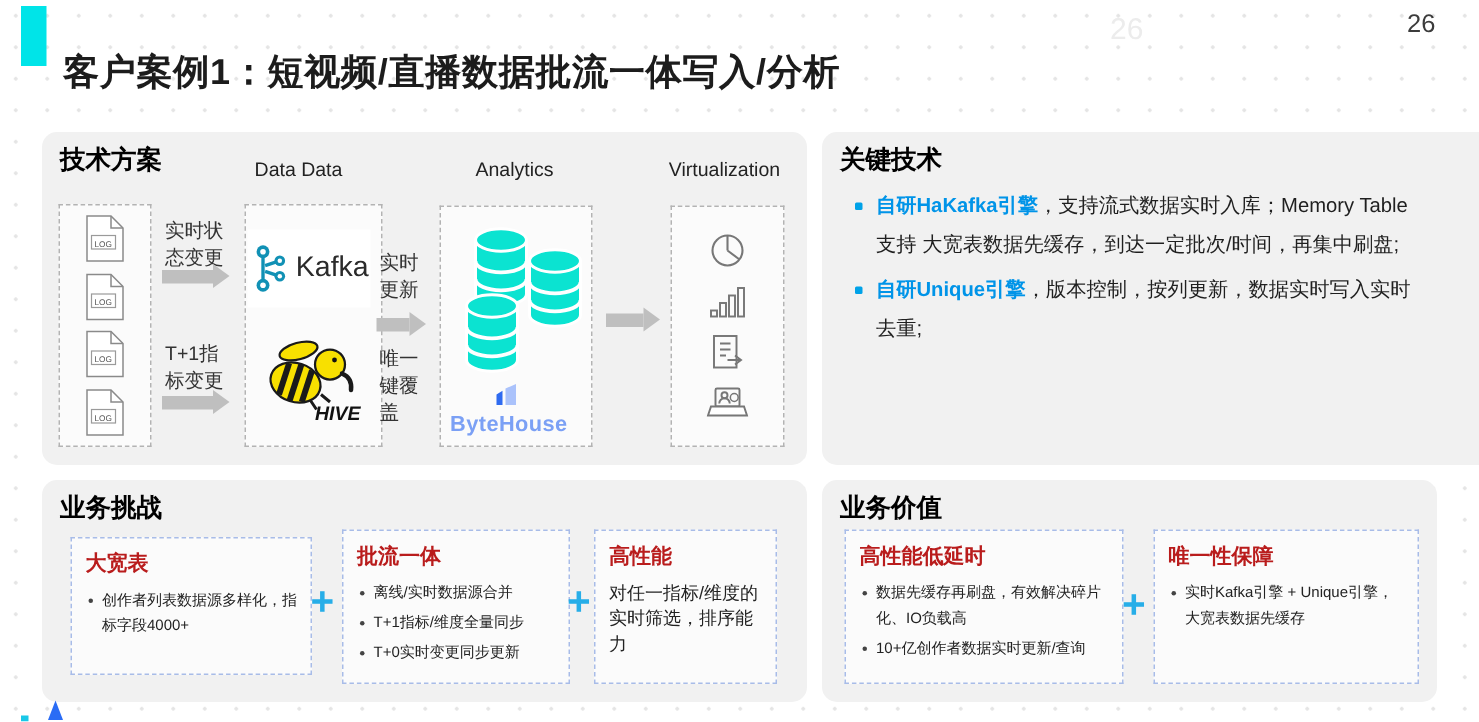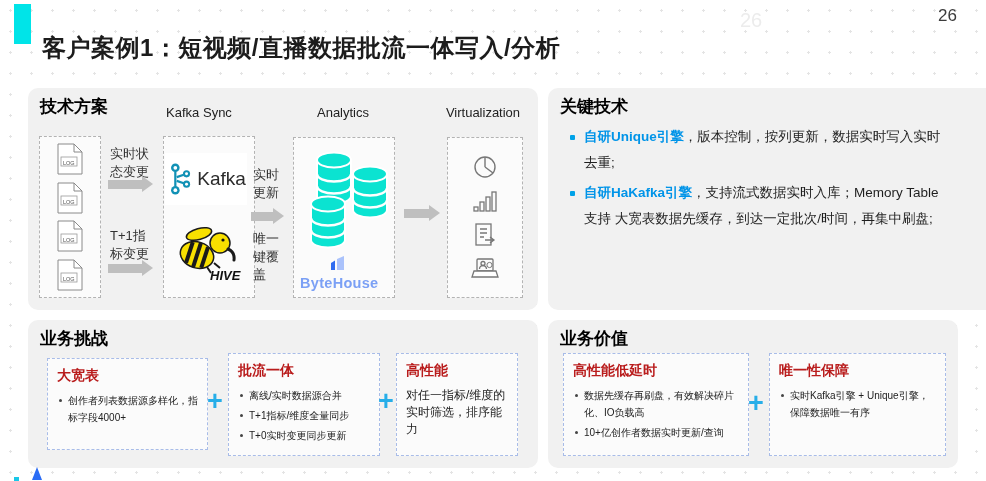--- a/index.html
+++ b/index.html
@@ -76,21 +76,21 @@
 
 <div class="slide">
 
   <div class="accent-bar"></div>
   <div class="title">客户案例1：短视频/直播数据批流一体写入/分析</div>
   <div class="watermark">26</div>
   <div class="pagenum">26</div>
 
   <section class="panel panel-tech">
     <div class="panel-title">技术方案</div>
-    <div class="colhead ch-sync">Kafka Sync</div>
+    <div class="colhead ch-sync">Data Data</div>
     <div class="colhead ch-ana">Analytics</div>
     <div class="colhead ch-virt">Virtualization</div>
 
     <div class="dbox dbox-logs">
       <svg width="26" height="32" viewBox="0 0 26 32">
         <path d="M1 1 h16 l8 8 v22 h-24 z" fill="#fff" stroke="#8a8a8a"></path>
         <path d="M17 1 v8 h8" fill="none" stroke="#8a8a8a"></path>
         <rect x="4" y="14" width="16" height="9" fill="#fff" stroke="#9a9a9a" stroke-width="0.8"></rect>
         <text x="6" y="21.5" font-size="5.5" fill="#555">LOG</text>
       </svg>
@@ -218,24 +218,24 @@
         <circle cx="18.5" cy="9" r="2.6" stroke-width="1"></circle>
         <path d="M3 15 h22 l2 6 h-26 z" fill="#fff"></path>
       </svg>
     </div>
   </section>
 
   <section class="panel panel-keytech">
     <div class="panel-title">关键技术</div>
     <ul class="kt-list">
       <li>
-        <span class="kt-lead">自研Unique引擎</span><span>，版本控制，按列更新，数据实时写入实时去重;</span>
+        <span class="kt-lead">自研HaKafka引擎</span><span>，支持流式数据实时入库；Memory Table 支持 大宽表数据先缓存，到达一定批次/时间，再集中刷盘;</span>
       </li>
       <li>
-        <span class="kt-lead">自研HaKafka引擎</span><span>，支持流式数据实时入库；Memory Table 支持 大宽表数据先缓存，到达一定批次/时间，再集中刷盘;</span>
+        <span class="kt-lead">自研Unique引擎</span><span>，版本控制，按列更新，数据实时写入实时去重;</span>
       </li>
     </ul>
   </section>
 
   <section class="panel panel-chal">
     <div class="panel-title">业务挑战</div>
     <div class="bbox c-b1">
       <h4>大宽表</h4>
       <ul>
         <li>创作者列表数据源多样化，指标字段4000+</li>
@@ -263,20 +263,20 @@
       <h4>高性能低延时</h4>
       <ul>
         <li>数据先缓存再刷盘，有效解决碎片化、IO负载高</li>
         <li>10+亿创作者数据实时更新/查询</li>
       </ul>
     </div>
     <span class="plus v-p1">+</span>
     <div class="bbox v-b2">
       <h4>唯一性保障</h4>
       <ul>
-        <li>实时Kafka引擎 + Unique引擎，保障数据唯一有序</li>
+        <li>实时Kafka引擎 + Unique引擎，大宽表数据先缓存</li>
       </ul>
     </div>
   </section>
 
   <div class="blue-tri"></div>
   <div class="cyan-dash"></div>
 </div>
 
 </body></html>

